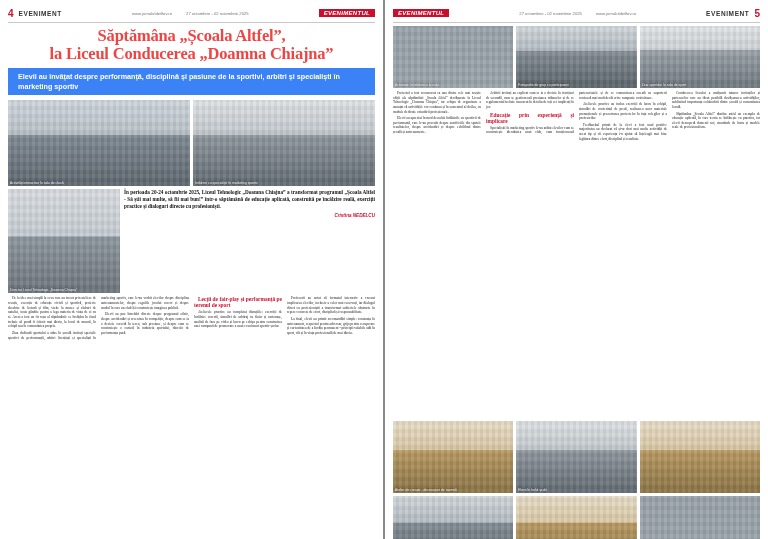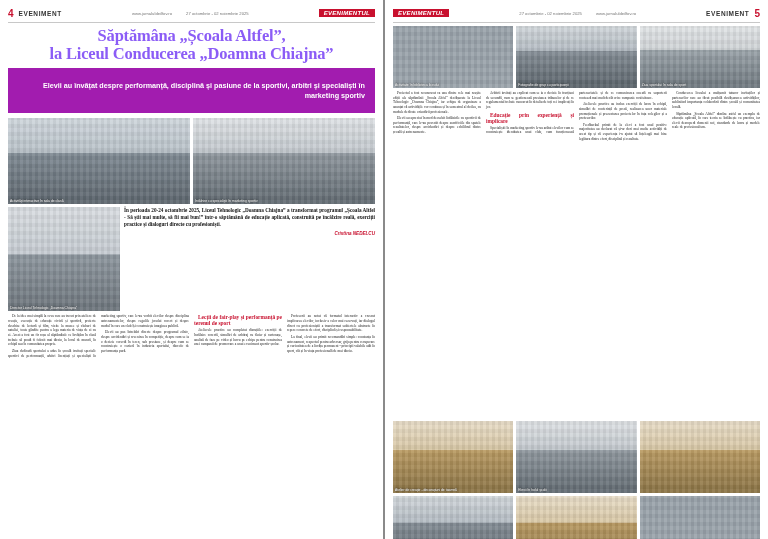--- a/index.html
+++ b/index.html
@@ -50,34 +50,34 @@
   .logo{
     background:#c8102e;color:#fff;
     font-family:"Liberation Sans",sans-serif;
     font-weight:bold;font-style:italic;font-size:6px;
     padding:1px 5px;letter-spacing:.3px;
     white-space:nowrap;
   }
   
   .headline{
     text-align:center;
-    color:#8b5cf6;
+    color:#ef4444;
     font-family:"Liberation Serif",serif;
     font-weight:bold;
     font-size:16.5px;
     line-height:1.12;
     margin:4px 2px 4px 2px;
     letter-spacing:-.2px;
   }
   .deck{
-    background:#a21caf;color:#fff;
-    text-align:right;
+    background:#3b82f6;color:#fff;
+    text-align:left;
     font-family:"Liberation Sans",sans-serif;
     font-weight:bold;font-size:7.2px;line-height:1.35;
-    padding:13px 10px;
+    padding:4px 10px;
     margin:0 0 5px 0;
   }
   
   .photo{
     background:#9aa3ab;
     position:relative;
     overflow:hidden;
     border:0;
   }
   .photo .cap{

